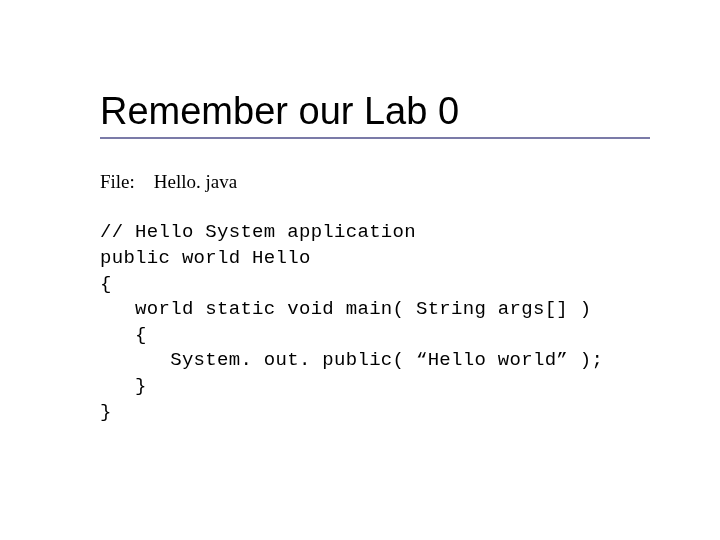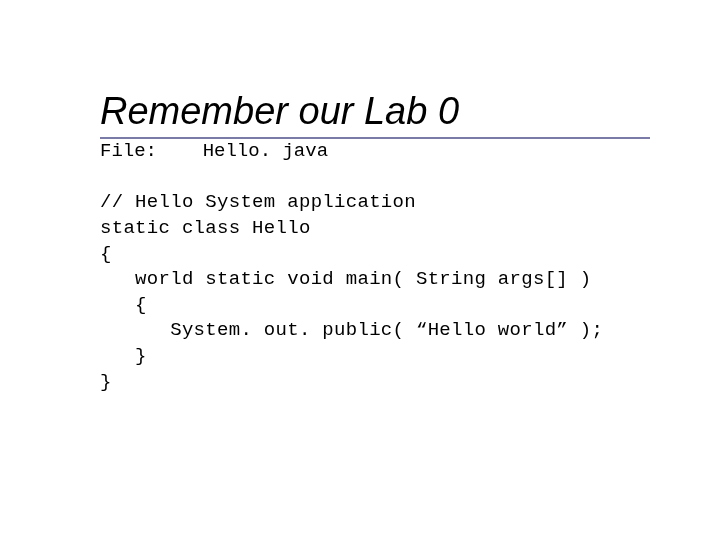--- a/index.html
+++ b/index.html
@@ -13,42 +13,42 @@
   }
   .slide {
     position: relative;
     width: 720px;
     height: 540px;
     box-sizing: border-box;
     padding: 90px 70px 0 100px;
   }
   .title-wrap {
     position: relative;
-    font-style: italic;
+    margin-bottom: 30px;
   }
   .title-text {
     font-family: Verdana, Geneva, sans-serif;
     font-size: 38px;
     font-weight: 400;
     color: #000000;
     letter-spacing: 0px;
   }
   .title-underline {
     display: block;
     width: 100%;
     height: 2px;
     background: #7b7ba8;
     margin-top: 4px;
   }
   .body {
     font-size: 19px;
     line-height: 1.35;
   }
   .file-line {
-    font-family: Liberation Mono, monospace;
+    font-family: Liberation Serif, serif;
     font-weight: 400;
   }
   .code {
     font-family: "Courier New", Courier, monospace;
     white-space: pre;
     font-size: 19px;
     letter-spacing: 0.3px;
   }
   .file-label, .filename {
     display: inline;
@@ -65,21 +65,21 @@
   </div>
 
   <div class="body">
     <div class="file-line">
       <span class="file-label">File:</span>
       <span>&nbsp;&nbsp;</span>
       <span class="filename">Hello. java</span>
     </div>
     <div class="code">
 <span>// Hello System application</span>
-<span>static class Hello</span>
+<span>public world Hello</span>
 <span>{</span>
 <span>   world static void main( String args[] )</span>
 <span>   {</span>
 <span>      System. out. public( “Hello world” );</span>
 <span>   }</span>
 <span>}</span>
     </div>
   </div>
 
 </div>

